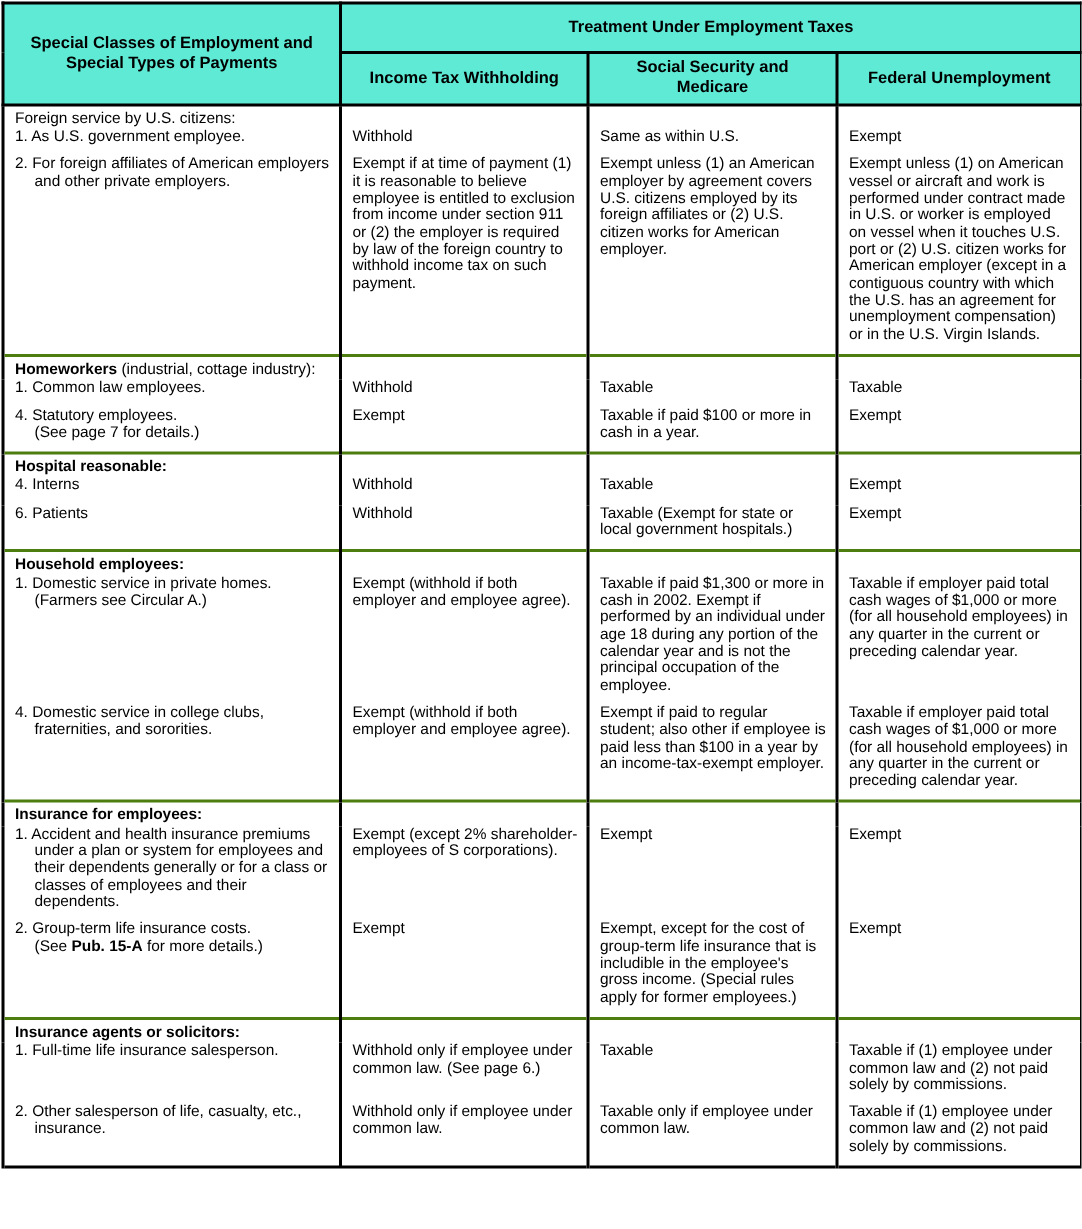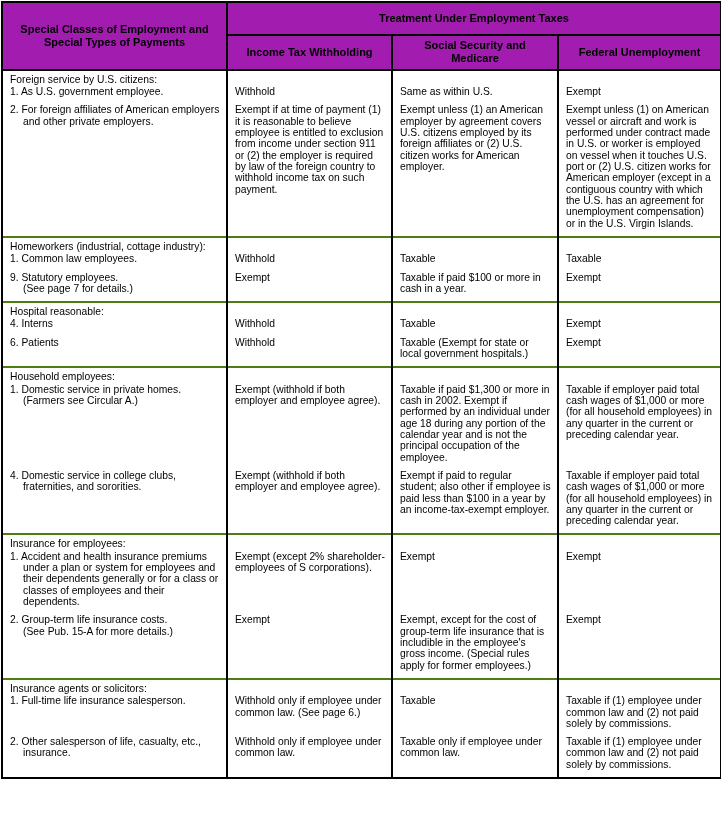--- a/index.html
+++ b/index.html
@@ -21,21 +21,21 @@
     border: 2px solid #000;
   }
   th {
     border: 2px solid #000;
     font-weight: bold;
     font-size: 11px;
     line-height: 1.22;
     text-align: center;
     vertical-align: middle;
     padding: 3px 6px;
-    background: #a21caf;
+    background: #5eead4;
     margin-top: 16px;
   }
   thead tr.top-row    { height: 33px; }
   thead tr.sub-row    { height: 30px; }
   td {
     border-left: 2px solid #000;
     border-right: 2px solid #000;
     border-top: none;
     border-bottom: none;
     vertical-align: top;
@@ -49,21 +49,21 @@
     border-top: 2px solid #4d7c0f;
     padding-top: 3px;
     padding-bottom: 1px;
     white-space: normal;
   }
   .item-label {
     padding-left: 13px;
     text-indent: -13px;
     white-space: pre-line;
   }
-  b { font-weight: normal; }
+  b { font-weight: bold; }
 </style>
 </head>
 <body>
 
 <div class="page">
   <table class="tax-table">
     <colgroup>
       <col style="width:225px">
       <col style="width:165px">
       <col style="width:166px">
@@ -105,21 +105,21 @@
           <td></td>
           <td></td>
         </tr>
         <tr class="item-row">
           <td><div class="item-label">1. Common law employees.</div></td>
           <td>Withhold</td>
           <td>Taxable</td>
           <td>Taxable</td>
         </tr>
         <tr class="item-row">
-          <td><div class="item-label">9. Statutory employees.
+          <td><div class="item-label">4. Statutory employees.
 (See page 7 for details.)</div></td>
           <td>Exempt</td>
           <td>Taxable if paid $100 or more in cash in a year.</td>
           <td>Exempt</td>
         </tr>
         <tr class="sec-row">
           <td><b>Hospital reasonable:</b></td>
           <td></td>
           <td></td>
           <td></td>

